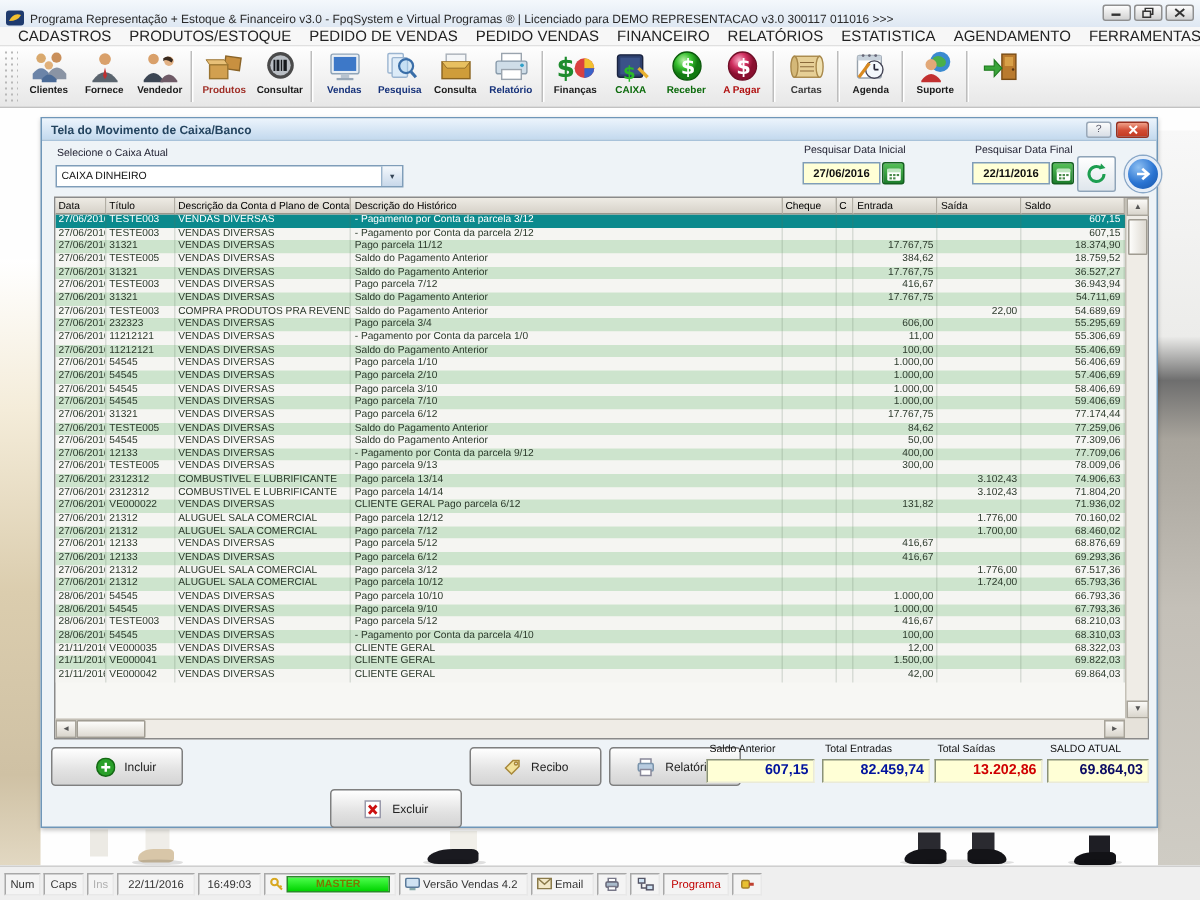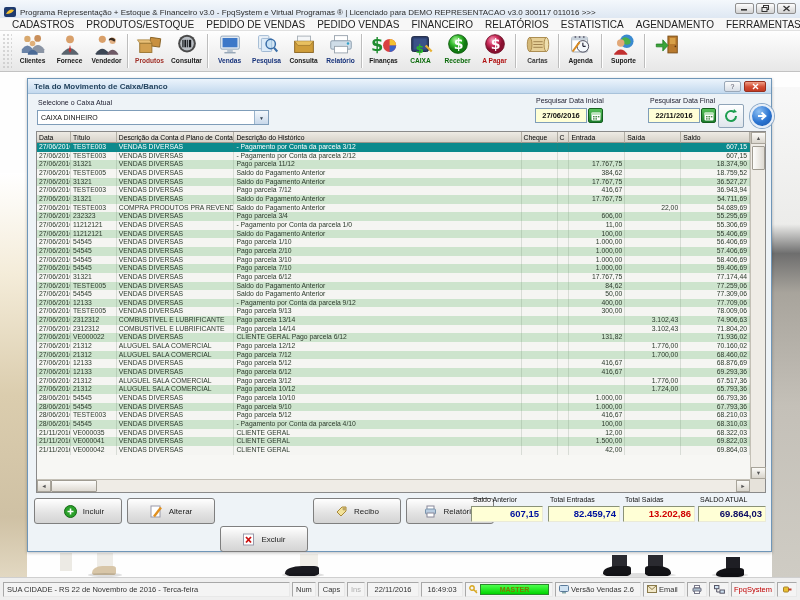--- a/index.html
+++ b/index.html
@@ -896,27 +896,20 @@
         <div class="corner"></div>
       </div>
 
       <div class="abtn" style="left:6px;padding-left:12px;">
         <svg viewBox="0 0 13 13">
             <circle cx="6.5" cy="6.5" r="6" fill="#2aa02a" stroke="#156a15"></circle>
             <path d="M6.5 3.5 v6 M3.5 6.5 h6" stroke="#fff" stroke-width="1.6"></path>
           </svg>
         <span class="alabel">Incluir</span>
       </div>
-      <div class="abtn" style="left:99px;">
-        <svg viewBox="0 0 13 13">
-            <rect x="1" y="1" width="9" height="11" fill="#fff" stroke="#99a"></rect>
-            <line x1="4" y1="11.5" x2="11" y2="2.5" stroke="#e09020" stroke-width="2.4"></line>
-          </svg>
-        <span class="alabel">Alterar</span>
-      </div>
       <div class="abtn" style="left:192px;margin-top:28px;">
         <svg viewBox="0 0 13 13">
             <rect x="1.5" y="1" width="10" height="11" fill="#fff" stroke="#99a"></rect>
             <path d="M4 4 L9 9.5 M9 4 L4 9.5" stroke="#cc1010" stroke-width="1.8"></path>
           </svg>
         <span class="alabel">Excluir</span>
       </div>
       <div class="abtn" style="left:285px;">
         <svg viewBox="0 0 13 13">
             <path d="M2 7 L7 2 h4 v4 L6 11z" fill="#f2e29a" stroke="#a8883a"></path>
@@ -938,23 +931,20 @@
       <span class="tot-label" style="left:522px;">Total Entradas</span>
       <div class="tot-field" style="left: 520px; color: rgb(0, 18, 158);">82.459,74</div>
       <span class="tot-label" style="left:597px;">Total Saídas</span>
       <div class="tot-field" style="left: 595px; color: rgb(208, 0, 0);">13.202,86</div>
       <span class="tot-label" style="left:672px;">SALDO ATUAL</span>
       <div class="tot-field" style="left: 670px; width: 68px; color: rgb(10, 10, 100);">69.864,03</div>
     </div>
   </div>
 
   <div class="statusbar">
-    <div class="spanel" style="flex:1;">
-        <span>SUA CIDADE - RS 22 de Novembro de 2016 - Terca-feira</span>
-      </div>
     <div class="spanel" style="width:24px;justify-content:flex-start;">
         <span>Num</span>
       </div>
     <div class="spanel" style="width:27px;justify-content:center;">
         <span>Caps</span>
       </div>
     <div class="spanel" style="width:18px;justify-content:center;color:#b0b0b0;">
         <span>Ins</span>
       </div>
     <div class="spanel" style="width:52px;justify-content:center;">
@@ -968,21 +958,21 @@
           <circle cx="3" cy="3" r="2.2" fill="none" stroke="#d8a820" stroke-width="1.4"></circle>
           <path d="M4.5 4.5 L8 8 M6.5 6.5 l1.2 -1" stroke="#d8a820" stroke-width="1.4"></path>
         </svg>
       <span class="master-box">MASTER</span>
     </div>
     <div class="spanel" style="width:86px;">
       <svg width="10" height="9" viewBox="0 0 10 9" style="margin-right:2px;">
           <rect x="0.5" y="0.5" width="9" height="6" rx="1" fill="#cfe2f2" stroke="#5a7a9a"></rect>
           <rect x="3" y="7" width="4" height="1.5" fill="#8aa"></rect>
         </svg>
-      <span>Versão Vendas 2.6</span>
+      <span>Versão Vendas 4.2</span>
     </div>
     <div class="spanel" style="width:42px;">
       <svg width="10" height="8" viewBox="0 0 10 8" style="margin-right:2px;">
           <rect x="0.5" y="0.5" width="9" height="7" fill="#f2e8c8" stroke="#8a7a4a"></rect>
           <path d="M0.5 0.5 L5 4.5 L9.5 0.5" fill="none" stroke="#8a7a4a"></path>
         </svg>
       <span>Email</span>
     </div>
     <div class="spanel" style="width:20px;justify-content:center;">
       <svg width="10" height="9" viewBox="0 0 10 9">
@@ -992,21 +982,21 @@
         </svg>
     </div>
     <div class="spanel" style="width:20px;justify-content:center;">
       <svg width="11" height="9" viewBox="0 0 11 9">
           <rect x="0.5" y="0.5" width="4.4" height="3.2" fill="#cfe2f2" stroke="#556"></rect>
           <rect x="6" y="5" width="4.4" height="3.2" fill="#cfe2f2" stroke="#556"></rect>
           <path d="M2.7 4 v3 h3.3" fill="none" stroke="#556"></path>
         </svg>
     </div>
     <div class="spanel fpq" style="width:44px;justify-content:center;">
-        <span>FpqSystem</span>
+        <span>Programa</span>
       </div>
     <div class="spanel" style="width:20px;justify-content:center;">
       <svg width="9" height="9" viewBox="0 0 9 9">
           <rect x="0.5" y="2" width="5" height="5" rx="1" fill="#e8c030" stroke="#a8822a"></rect>
           <rect x="5.5" y="3.5" width="3" height="2" fill="#c04030"></rect>
         </svg>
     </div>
   </div>
 
 </div>

